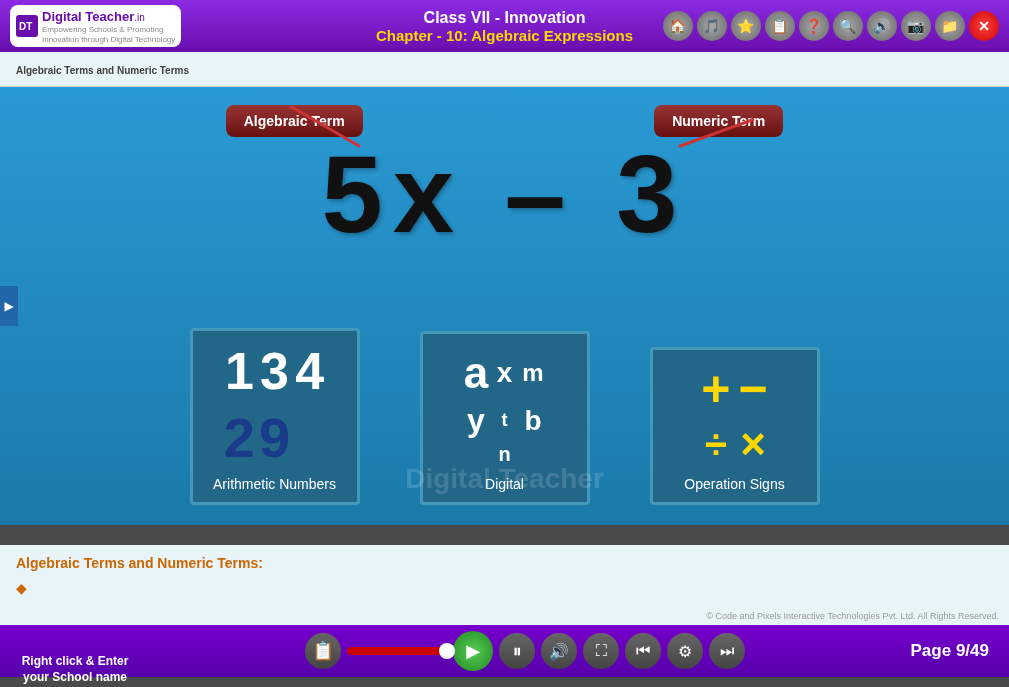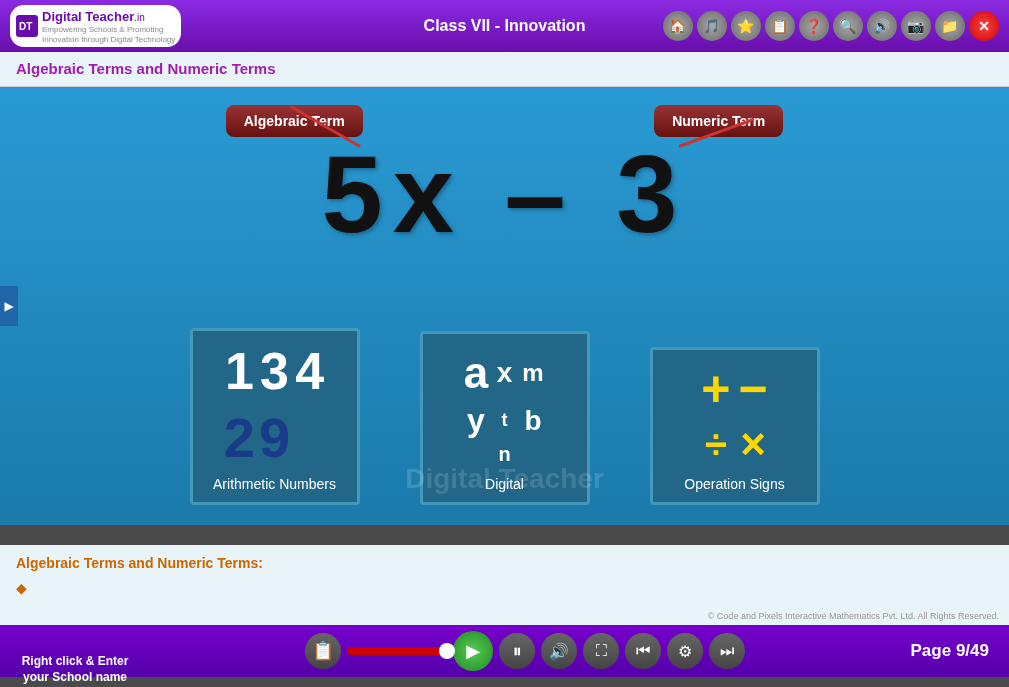--- a/index.html
+++ b/index.html
@@ -15,21 +15,21 @@
       padding: 0 10px;
       position: relative;
     }
     .header-logo {
       display: flex;
       align-items: center;
       gap: 8px;
     }
     .logo-box {
       background: white;
-      border-radius: 14px;
+      border-radius: 8px;
       padding: 2px 6px;
       display: flex;
       align-items: center;
       gap: 4px;
     }
     .logo-text-sub { color: #888; font-size: 8px; display: block; line-height: 1.2; }
     .header-title {
       position: absolute;
       left: 50%;
       transform: translateX(-50%);
@@ -54,22 +54,22 @@
     .ctrl-btn.gray { background: radial-gradient(circle, #aaa, #666); color: white; }
     .ctrl-btn.red { background: radial-gradient(circle, #ff4444, #cc0000); color: white; }
 
     
     .section-title-bar {
       background: #e8f4f8;
       padding: 8px 16px;
       border-bottom: 1px solid #ccc;
     }
     .section-title-bar span {
-      color: #a21caf;
-      font-size: 15px;
+      color: #404040;
+      font-size: 10px;
       font-weight: bold;
     }
 
     
     .main-content {
       background: #3399cc;
       background: linear-gradient(to bottom, #2288bb, #1177aa);
       position: relative;
       height: 460px;
       overflow: hidden;
@@ -280,20 +280,21 @@
         <text x="3" y="15" fill="white" font-size="10" font-weight="bold">DT</text>
       </svg>
       <div>
         <span style="color:#6a0dad;font-weight:bold;font-size:13px;">Digital Teacher</span><span style="color:#6a0dad;font-size:10px;">.in</span>
         <span class="logo-text-sub">Empowering Schools &amp; Promoting<br>Innovation through Digital Technology</span>
       </div>
     </div>
   </div>
   <div class="header-title">
     <div class="header-title-line1">Class VII - Innovation</div>
+    <div class="header-title-line2">Chapter - 10: Algebraic Expressions</div>
   </div>
   <div class="header-controls">
     <button class="ctrl-btn gray">🏠</button>
     <button class="ctrl-btn gray">🎵</button>
     <button class="ctrl-btn gray">⭐</button>
     <button class="ctrl-btn gray">📋</button>
     <button class="ctrl-btn gray">❓</button>
     <button class="ctrl-btn gray">🔍</button>
     <button class="ctrl-btn gray">🔊</button>
     <button class="ctrl-btn gray">📷</button>
@@ -375,21 +376,21 @@
 
   <div class="watermark">Digital Teacher</div>
 
 </div>
 
 <div class="info-section">
   <div class="info-title">Algebraic Terms and Numeric Terms:</div>
   <div class="info-item">
     <span class="info-diamond">◆</span>
   </div>
-  <div class="copyright">© Code and Pixels Interactive Mathematics Pvt. Ltd. All Rights Reserved.</div>
+  <div class="copyright">© Code and Pixels Interactive Technologies Pvt. Ltd. All Rights Reserved.</div>
 </div>
 
 <div class="footer-bar">
   <div class="footer-school">Right click &amp; Enter your School name</div>
 
   <div class="footer-controls">
 
     <button class="footer-btn" style="font-size:18px;">📋</button>
 
     <div class="footer-progress">

